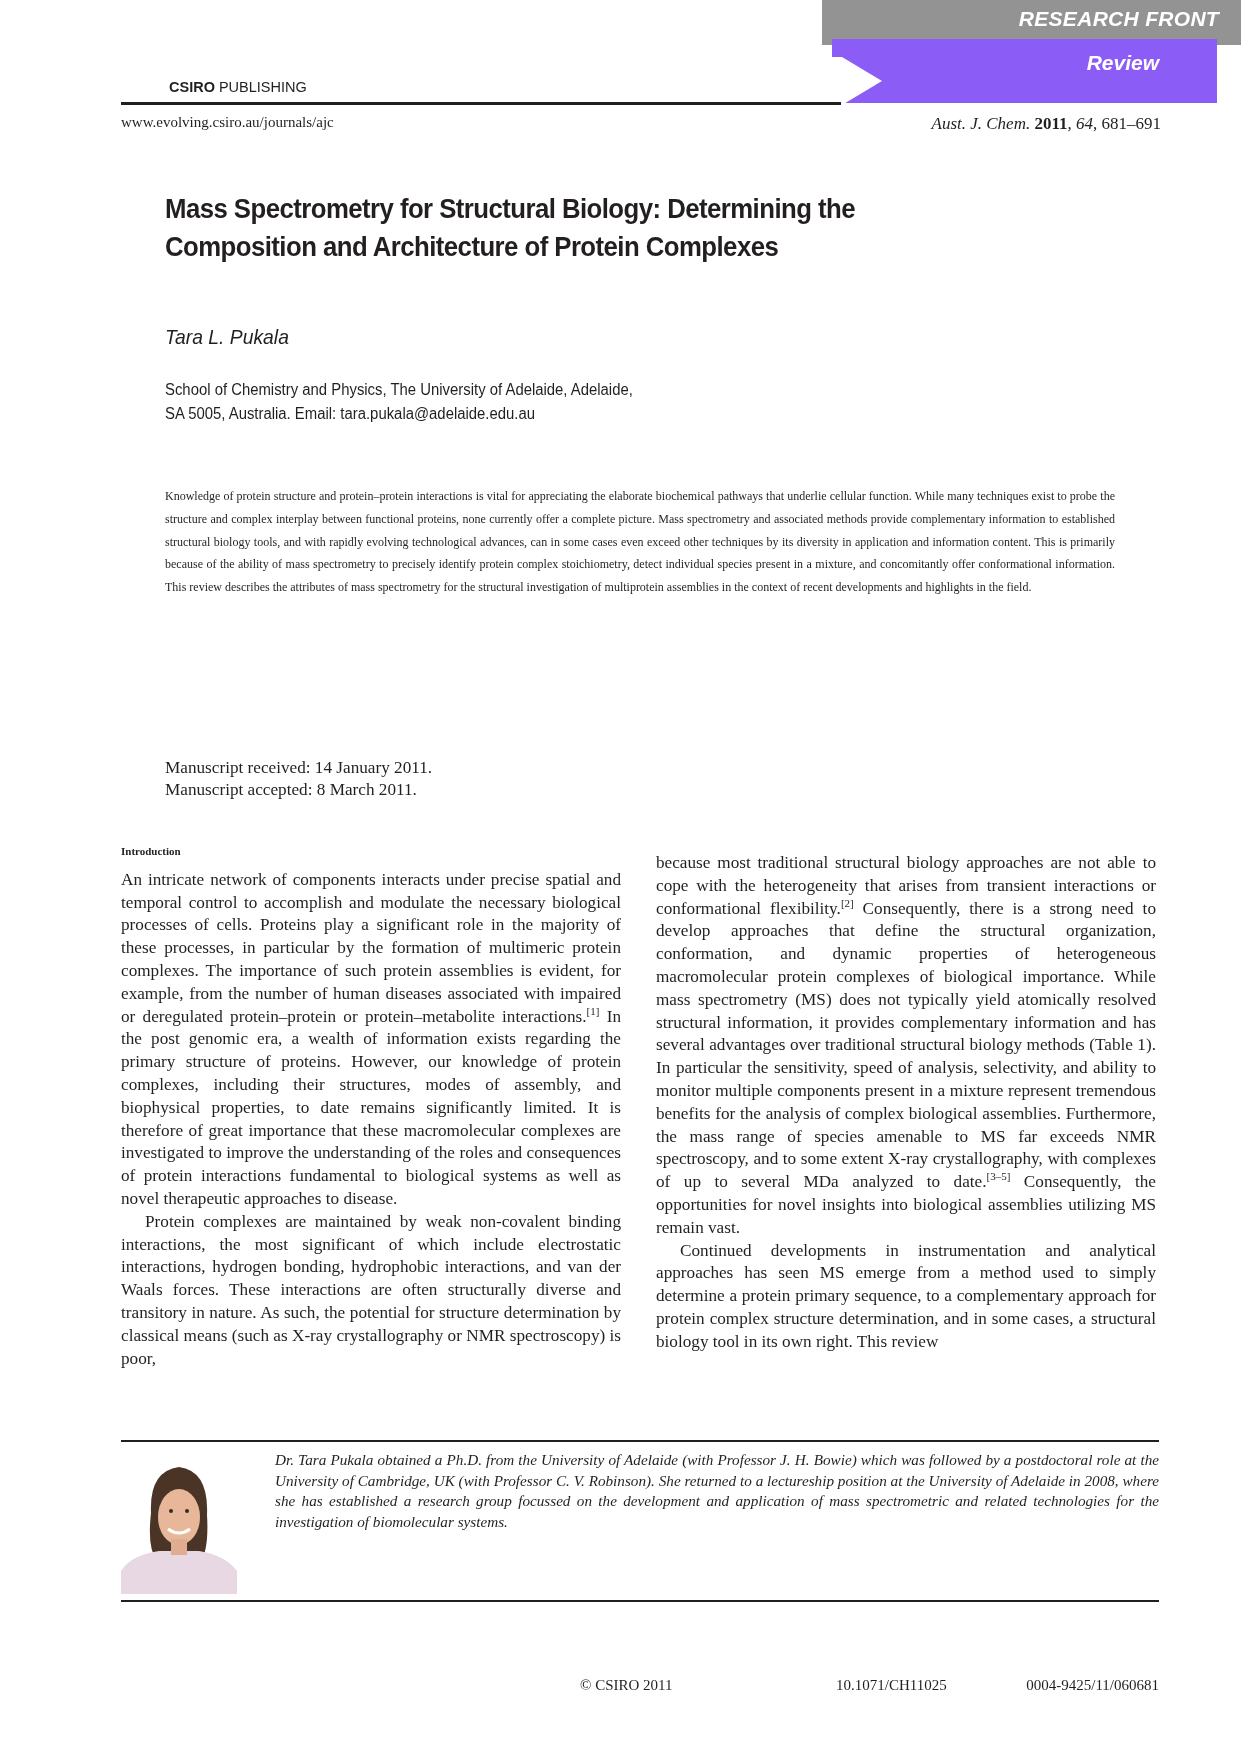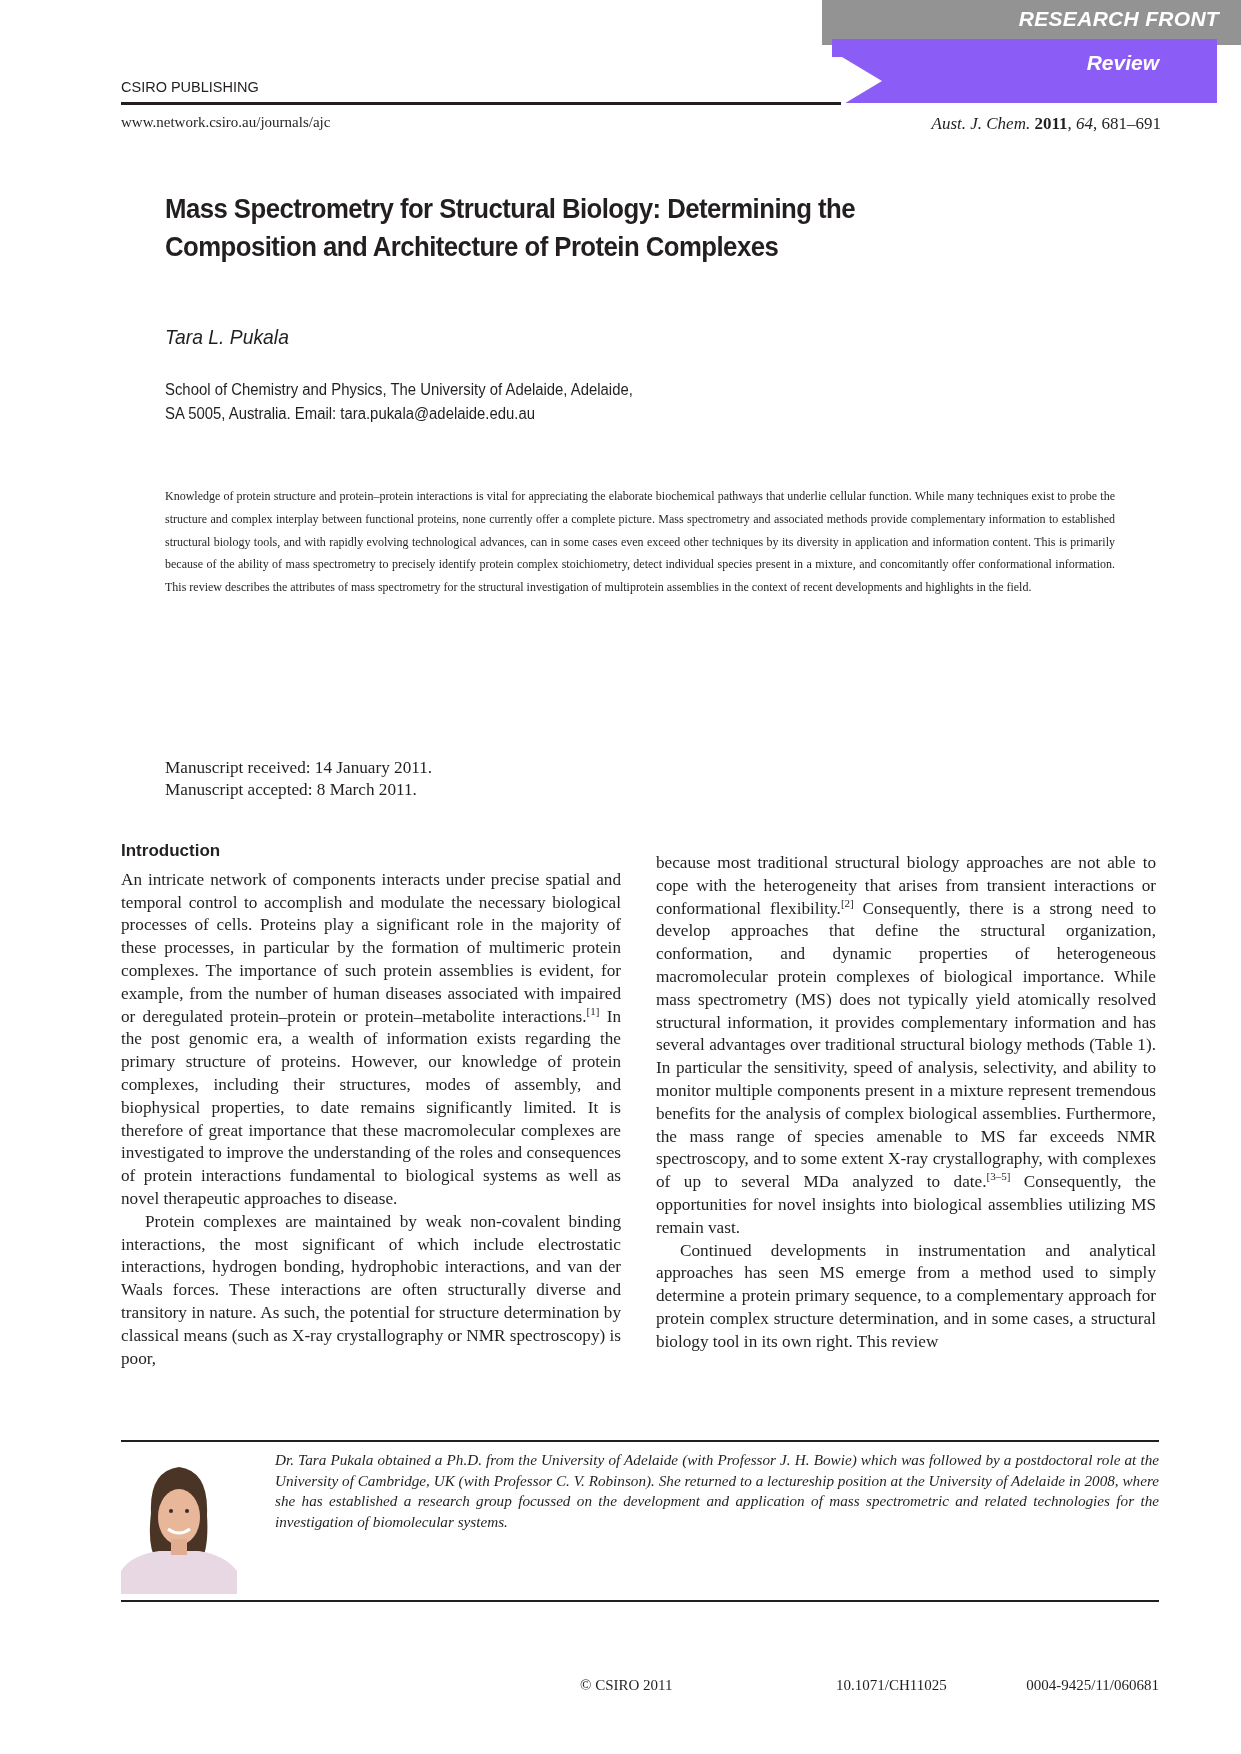--- a/index.html
+++ b/index.html
@@ -4,36 +4,36 @@
 <style>
   html, body { margin: 0; padding: 0; background: #fff; }
   body { width: 1241px; height: 1754px; position: relative; overflow: hidden; color: #231f20; font-family: "Liberation Serif", serif; }
   .abs { position: absolute; }
   .rf-bar { left: 822px; top: 0; width: 395px; height: 45px; background: #939393; padding-left: 32px; }
   .rf-text { right: 30px; top: 7px; font-family: "Liberation Sans", sans-serif; font-weight: bold; font-style: italic; font-size: 21px; color: #fff; letter-spacing: 0.3px; }
   .rv-bar { left: 832px; top: 39px; width: 385px; height: 64px; background: #8b5cf6; }
   .rv-tri { left: 832px; top: 57px; width: 50px; height: 48px; }
   .rv-text { right: 58px; top: 12px; font-family: "Liberation Sans", sans-serif; font-weight: bold; font-style: italic; font-size: 21px; color: #fff; }
   .pub { left: 121px; top: 79px; font-family: "Liberation Sans", sans-serif; font-size: 14.5px; }
-  .pub b { font-weight: normal; }
+  .pub b { font-weight: bold; margin-left: 48px; }
   .rule-top { left: 121px; top: 102px; width: 720px; height: 3px; background: #231f20; }
   .url { left: 121px; top: 114px; font-size: 15px; }
   .cite { right: 80px; top: 114px; font-size: 17px; }
   .cite i { font-style: italic; }
   .title { left: 165px; top: 190px; width: 900px; font-family: "Liberation Sans", sans-serif; font-weight: bold; font-size: 28px; line-height: 38px; letter-spacing: -0.6px; transform: scaleX(0.92); transform-origin: left top; }
   .author { left: 165px; top: 325px; font-family: "Liberation Sans", sans-serif; font-style: italic; font-size: 21px; transform: scaleX(0.92); transform-origin: left top; }
   .affil { left: 165px; top: 378px; font-family: "Liberation Sans", sans-serif; font-size: 16px; line-height: 24px; transform: scaleX(0.93); transform-origin: left top; }
   .abstract { left: 165px; top: 485px; width: 950px; font-size: 12px; line-height: 22.8px; text-align: justify; }
   .dates { left: 165px; top: 757px; font-size: 17.2px; line-height: 21.5px; }
   .col { top: 0; width: 500px; font-size: 17.2px; line-height: 22.8px; text-align: justify; }
   .col p { margin: 0; }
   .col p.indent { text-indent: 24px; }
   .col1 { left: 121px; top: 840px; }
   .col2 { left: 656px; top: 852px; }
-  .h-intro { font-family: Liberation Sans, sans-serif; font-weight: bold; font-size: 17px; margin-bottom: 6px; }
+  .h-intro { font-family: Liberation Serif, serif; font-weight: bold; font-size: 11px; margin-bottom: 6px; }
   sup { font-size: 11px; line-height: 0; }
   .bio-rule1 { left: 121px; top: 1440px; width: 1038px; height: 2px; background: #231f20; }
   .bio-rule2 { left: 121px; top: 1600px; width: 1038px; height: 2px; background: #231f20; }
   .photo { left: 121px; top: 1453px; width: 116px; height: 141px; background: #fff; overflow: hidden; }
   .bio { left: 275px; top: 1450px; width: 884px; font-style: italic; font-size: 15.2px; line-height: 20.5px; text-align: justify; }
   .foot { top: 1647px; font-size: 15px; margin-top: 30px; }
 </style>
 </head>
 <body>
 
@@ -42,21 +42,21 @@
 </div>
 <div class="abs rv-bar">
   <span class="abs rv-text">Review</span>
 </div>
 <svg class="abs rv-tri" viewBox="0 0 50 48">
   <polygon points="0,0 10,0 50,24 10,48 0,48" fill="#fff"></polygon>
 </svg>
 
 <div class="abs pub"><b>CSIRO</b><span> PUBLISHING</span></div>
 <div class="abs rule-top"></div>
-<div class="abs url">www.network.csiro.au/journals/ajc</div>
+<div class="abs url">www.evolving.csiro.au/journals/ajc</div>
 <div class="abs cite"><i>Aust. J. Chem.</i> <b>2011</b>, <i>64</i>, <span>681–691</span></div>
 
 <div class="abs title">
   <div>Mass Spectrometry for Structural Biology: Determining the</div>
   <div>Composition and Architecture of Protein Complexes</div>
 </div>
 <div class="abs author">Tara L. Pukala</div>
 <div class="abs affil">
   <div>School of Chemistry and Physics, The University of Adelaide, Adelaide,</div>
   <div>SA 5005, Australia. Email: tara.pukala@adelaide.edu.au</div>

